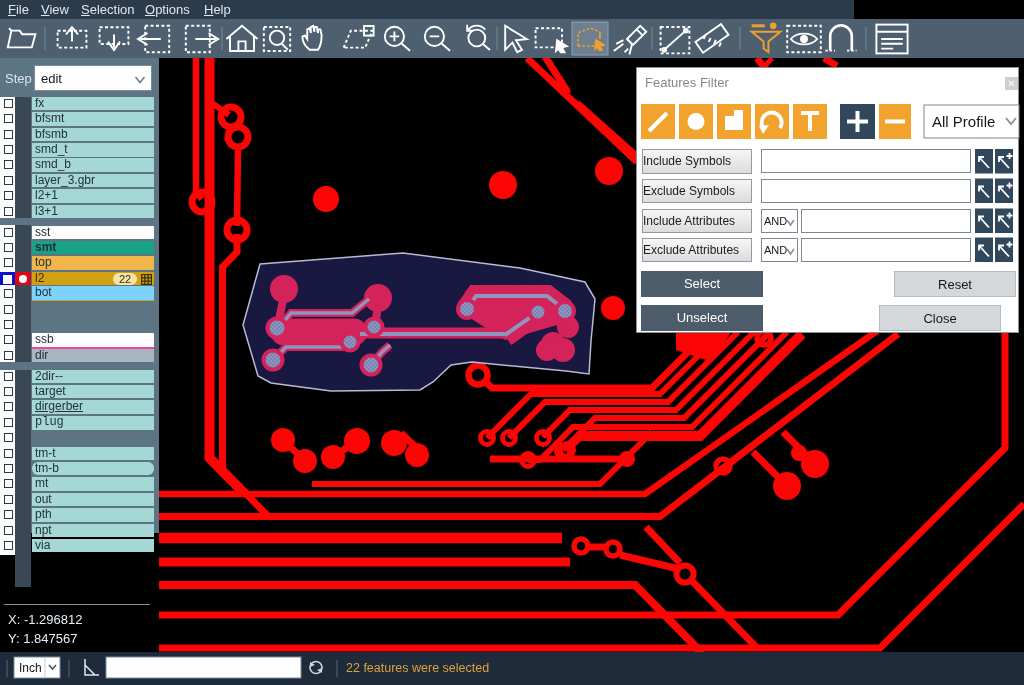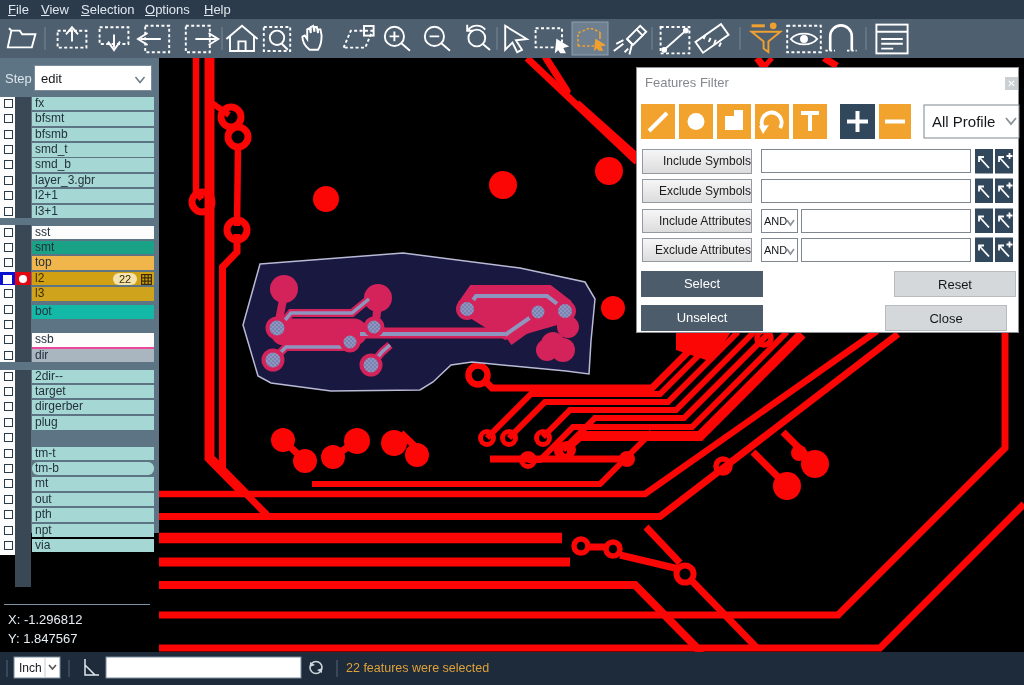--- a/index.html
+++ b/index.html
@@ -1,30 +1,30 @@
 <!DOCTYPE html>
 <html><head>
 <meta charset="utf-8">
 <style>
   html,body{margin:0;padding:0;width:1024px;height:685px;overflow:hidden;background:#000;
     font-family:"Liberation Sans", sans-serif;}
   .abs{position:absolute;}
-  #menubar{position:absolute;left:0;top:0;width:1024px;height:19px;background:#2b3b4c;z-index:10;}
+  #menubar{position:absolute;left:0;top:0;width:854px;height:19px;background:#2b3b4c;z-index:10;}
   #menubar span{position:absolute;top:2px;color:#dfe7ee;font-size:13px;}
   #menubar u{text-decoration:underline;}
   #toolbar{position:absolute;left:0;top:19px;width:1024px;height:39px;background:#4e5f70;z-index:10;}
   #canvas{position:absolute;left:0;top:58px;z-index:1;}
   #leftpanel{position:absolute;left:0;top:58px;width:159px;height:475px;background:#5c7484;z-index:20;}
   .lrow{position:absolute;left:32px;width:122px;height:13.6px;font-size:12px;color:#23313c;
     line-height:13.5px;padding-left:3px;box-sizing:border-box;}
   .cbx{position:absolute;left:3.5px;width:7px;height:7px;border:1.8px solid #2c3b48;background:#fff;}
   #dialog{position:absolute;left:636px;top:67px;width:383px;height:266px;background:#fff;
     border:1px solid #8b9097;box-sizing:border-box;z-index:30;}
   .lbtn{position:absolute;left:5px;width:110px;height:24.5px;background:linear-gradient(#f6f6f6,#dcdcdc);
-    border:1px solid #949aa2;box-sizing:border-box;text-align:right;font-size:12px;color:#1c1c1c;
+    border:1px solid #949aa2;box-sizing:border-box;text-align:left;font-size:12px;color:#1c1c1c;
     line-height:22px;}
   .inpt{position:absolute;background:#fff;border:1px solid #7f8791;box-sizing:border-box;height:24px;}
   .bbtn{position:absolute;height:26px;background:#4c5c6b;color:#fff;font-size:13px;text-align:center;
     line-height:26px;}
   .bbtn2{position:absolute;height:26px;background:#d4d8da;color:#15181b;font-size:13px;text-align:center;
     line-height:26px;border:1px solid #b8bcbf;box-sizing:border-box;}
   #statusbar{position:absolute;left:0;top:652px;width:1024px;height:33px;background:#1d2b3a;z-index:40;}
 </style>
 </head>
 <body>
@@ -358,34 +358,34 @@
   <div class="lrow" style="top:38.8px;background:#a5d8d4;">fx</div>
   <div class="lrow" style="top:54.2px;background:#a5d8d4;">bfsmt</div>
   <div class="lrow" style="top:69.6px;background:#a5d8d4;">bfsmb</div>
   <div class="lrow" style="top:85px;background:#a5d8d4;">smd_t</div>
   <div class="lrow" style="top:100.4px;background:#a5d8d4;">smd_b</div>
   <div class="lrow" style="top:115.8px;background:#a5d8d4;">layer_3.gbr</div>
   <div class="lrow" style="top:131.2px;background:#a5d8d4;">l2+1</div>
   <div class="lrow" style="top:146.6px;background:#a5d8d4;">l3+1</div>
 
   <div class="lrow" style="top:167.5px;background:#fdfdfd;">sst</div>
-  <div class="lrow" style="top:182.9px;background:#1aa287;">smt</div>
+  <div class="lrow" style="top:182.9px;background:#1aa287;font-weight:bold;">smt</div>
   <div class="lrow" style="top:198.3px;background:#f0b64c;">top</div>
   <div class="lrow" style="top:213.7px;background:#d2a013;color:#3c2d00;">l2</div>
   <div class="lrow" style="top:229.1px;background:#d0a31d;color:#3c2d00;">l3</div>
-  <div class="lrow" style="top:247px;background:#14b8a6;">bot</div>
+  <div class="lrow" style="top:228px;background:#7dd3fc;">bot</div>
   <div class="lrow" style="top:278px;background:#ec4899;">smb</div>
   <div class="lrow" style="top:275.3px;background:#fdfdfd;">ssb</div>
   <div class="lrow" style="top:290.7px;background:#a9b6c0;">dir</div>
 
   <div class="lrow" style="top:311.5px;background:#a5d8d4;">2dir--</div>
   <div class="lrow" style="top:326.9px;background:#a5d8d4;">target</div>
-  <div class="lrow" style="top:342.3px;background:#a5d8d4;">dirgerber</div>
+  <div class="lrow" style="top:342.3px;background:#a5d8d4;text-decoration:underline;">dirgerber</div>
   <div class="lrow" style="top:357.7px;background:#a5d8d4;">map</div>
-  <div class="lrow" style="top:358px;background:#a5d8d4;">plug</div>
+  <div class="lrow" style="top:358px;background:#a5d8d4;font-family:Liberation Mono, monospace;">plug</div>
   <div class="lrow" style="top:388.5px;background:#a5d8d4;">tm-t</div>
   <div class="lrow" style="top:403.9px;background:#a5d8d4;border-radius:6px;">tm-b</div>
   <div class="lrow" style="top:419.3px;background:#a5d8d4;">mt</div>
   <div class="lrow" style="top:434.7px;background:#a5d8d4;">out</div>
   <div class="lrow" style="top:450.1px;background:#a5d8d4;">pth</div>
   <div class="lrow" style="top:465.5px;background:#a5d8d4;">npt</div>
   <div class="lrow" style="top:480.9px;background:#a5d8d4;">via</div>
 
   <div class="cbx" style="top:40.8px"></div>
     <div class="cbx" style="top:56.2px"></div>
@@ -496,21 +496,21 @@
   <div class="inpt" style="left:164px;top:140.5px;width:170px;"></div>
   <div class="inpt" style="left:124px;top:169.5px;width:37px;font-size:11px;color:#15181b;line-height:22px;padding-left:2px;">AND
     <svg class="abs" style="right:1px;top:8px" width="11" height="10">
         <path d="M2 2 L5.5 7 L9 2" stroke="#8a9198" stroke-width="1.6" fill="none"></path>
       </svg>
   </div>
   <div class="inpt" style="left:164px;top:169.5px;width:170px;"></div>
   <div class="bbtn" style="left:4px;top:203px;width:122px;">Select</div>
   <div class="bbtn2" style="left:257px;top:203px;width:122px;">Reset</div>
   <div class="bbtn" style="left:4px;top:236.5px;width:122px;">Unselect</div>
-  <div class="bbtn2" style="left:248px;top:236.5px;width:122px;">Close</div>
+  <div class="bbtn2" style="left:242px;top:236.5px;width:122px;">Close</div>
 </div>
 
 <div id="statusbar">
   <svg width="1024" height="33" viewBox="0 0 1024 33">
     <path d="M7 8 V25" stroke="#45566a" stroke-width="1.4"></path>
     <rect x="14" y="5" width="46" height="21" fill="#fff" stroke="#7c8b99"></rect>
     <path d="M45 5 V26" stroke="#c8ccd0"></path>
     <path d="M49 13 L52.5 17 L56 13" stroke="#555" stroke-width="1.6" fill="none"></path>
     <text x="19" y="20" font-size="12" fill="#15181b" font-family="Liberation Sans">Inch</text>
     <path d="M69 8 V25" stroke="#45566a" stroke-width="1.4"></path>

